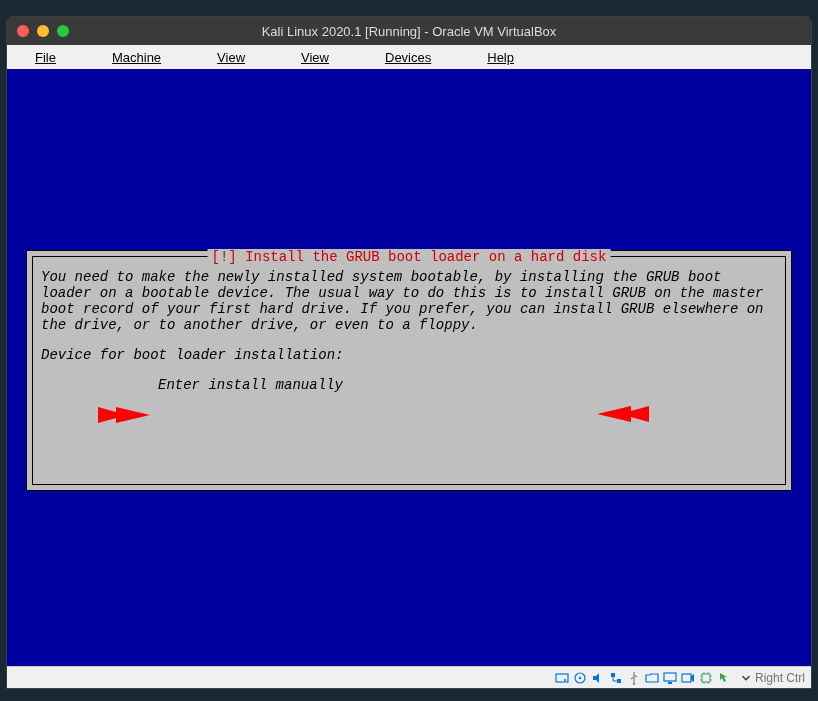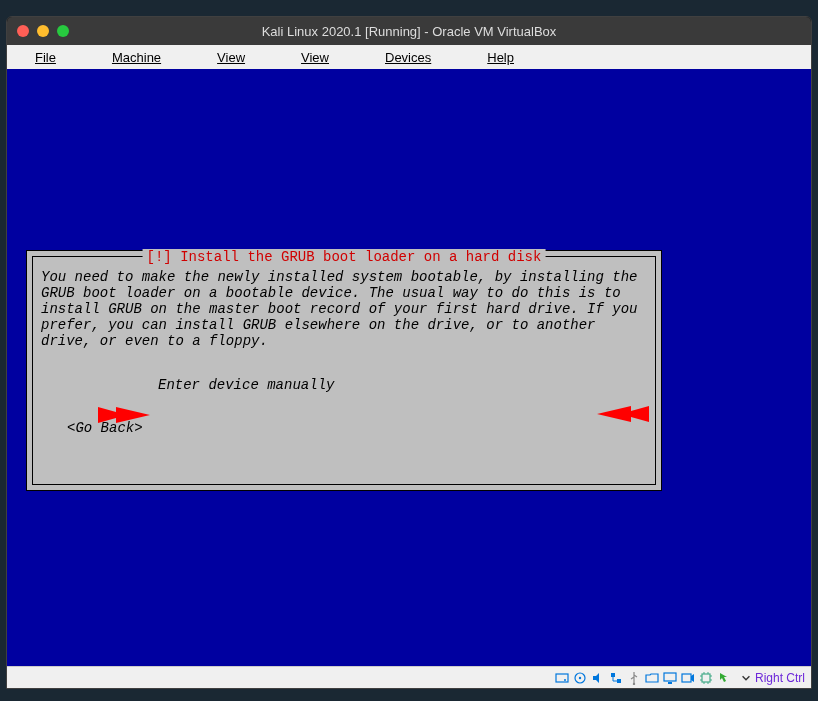--- a/index.html
+++ b/index.html
@@ -69,21 +69,21 @@
     background: #0000a0;
     position: relative;
     font-family: "Courier New", monospace;
     font-size: 14px;
     color: #fff;
   }
   .installer-box {
     position: absolute;
     top: 181px;
     left: 19px;
-    width: 636px;
+    width: 766px;
     height: 241px;
     background: #bfbfbf;
     border: 1px solid #000;
   }
   .inner-outline {
     position: absolute;
     top: 5px;
     left: 5px;
     right: 5px;
     bottom: 5px;
@@ -144,21 +144,21 @@
     font-size: 14px;
     color: #fff;
   }
   .statusbar {
     height: 22px;
     background: #f0f0f0;
     display: flex;
     align-items: center;
     justify-content: flex-end;
     font-size: 12px;
-    color: #6d28d9;
+    color: #737373;
     border-top: 1px solid #ccc;
     padding-right: 6px;
   }
   .status-icons {
     display: flex;
     align-items: center;
     gap: 2px;
   }
   .sicon {
     width: 16px;
@@ -199,25 +199,25 @@
   </div>
 
   <div class="vm-screen">
 
     <div class="installer-box">
       <div class="inner-outline"></div>
       <div class="box-title">[!] Install the GRUB boot loader on a hard disk</div>
       <div class="box-body">
         <div>You need to make the newly installed system bootable, by installing the GRUB boot loader on a bootable device. The usual way to do this is to install GRUB on the master boot record of your first hard drive. If you prefer, you can install GRUB elsewhere on the drive, or to another drive, or even to a floppy.</div>
         <div style="height:14px"></div>
+        <div>Device for boot loader installation:</div>
         <div style="height:12px"></div>
         <div class="device-list">
-          <div class="option-row">Enter device manually</div>
+          <div class="option-row">Enter install manually</div>
         </div>
-        <div class="go-back">&lt;Go Back&gt;</div>
       </div>
     </div>
 
     <div class="arrow arrow-left">
       <svg viewBox="0 0 52 16">
           <polygon points="52,0 52,16 34,11 34,16 0,8 34,0 34,5" fill="#ff0000" transform="scale(-1,1) translate(-52,0)"></polygon>
         </svg>
     </div>
     <div class="arrow arrow-right">
       <svg viewBox="0 0 52 16">

